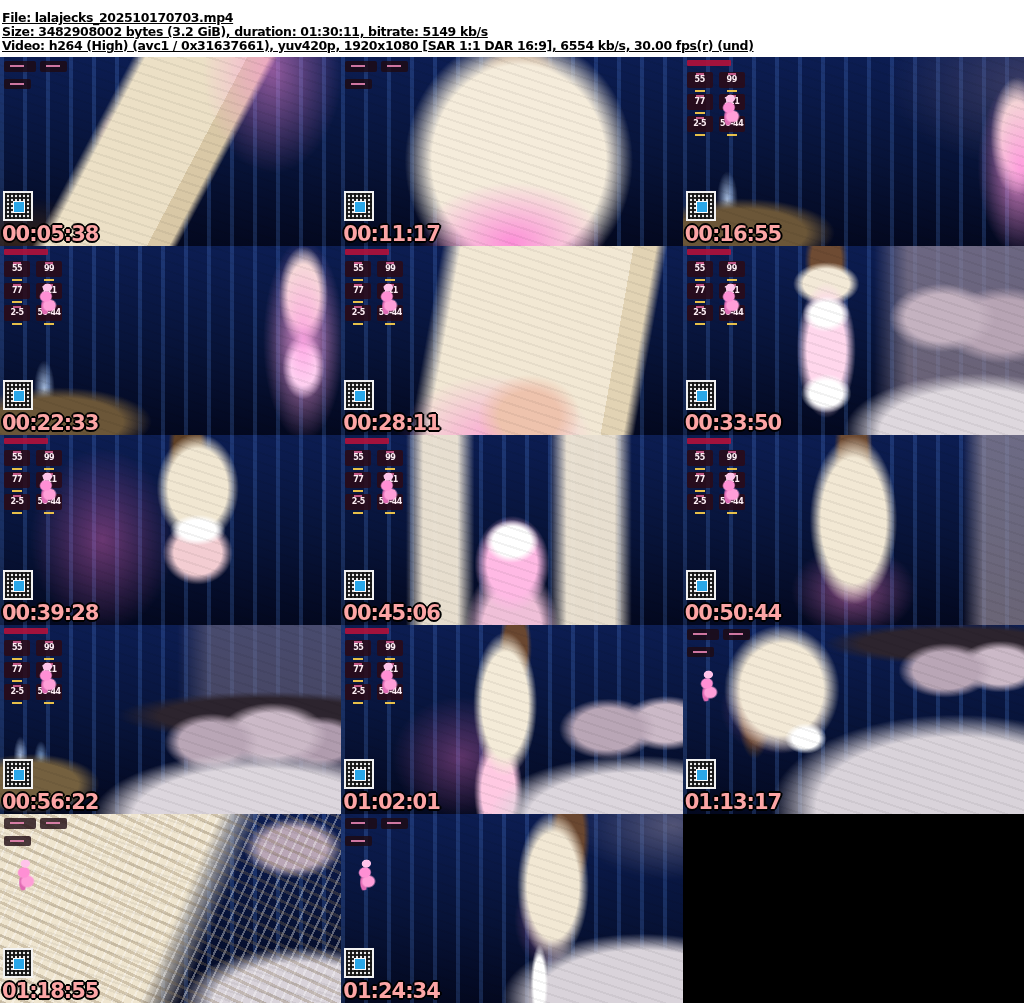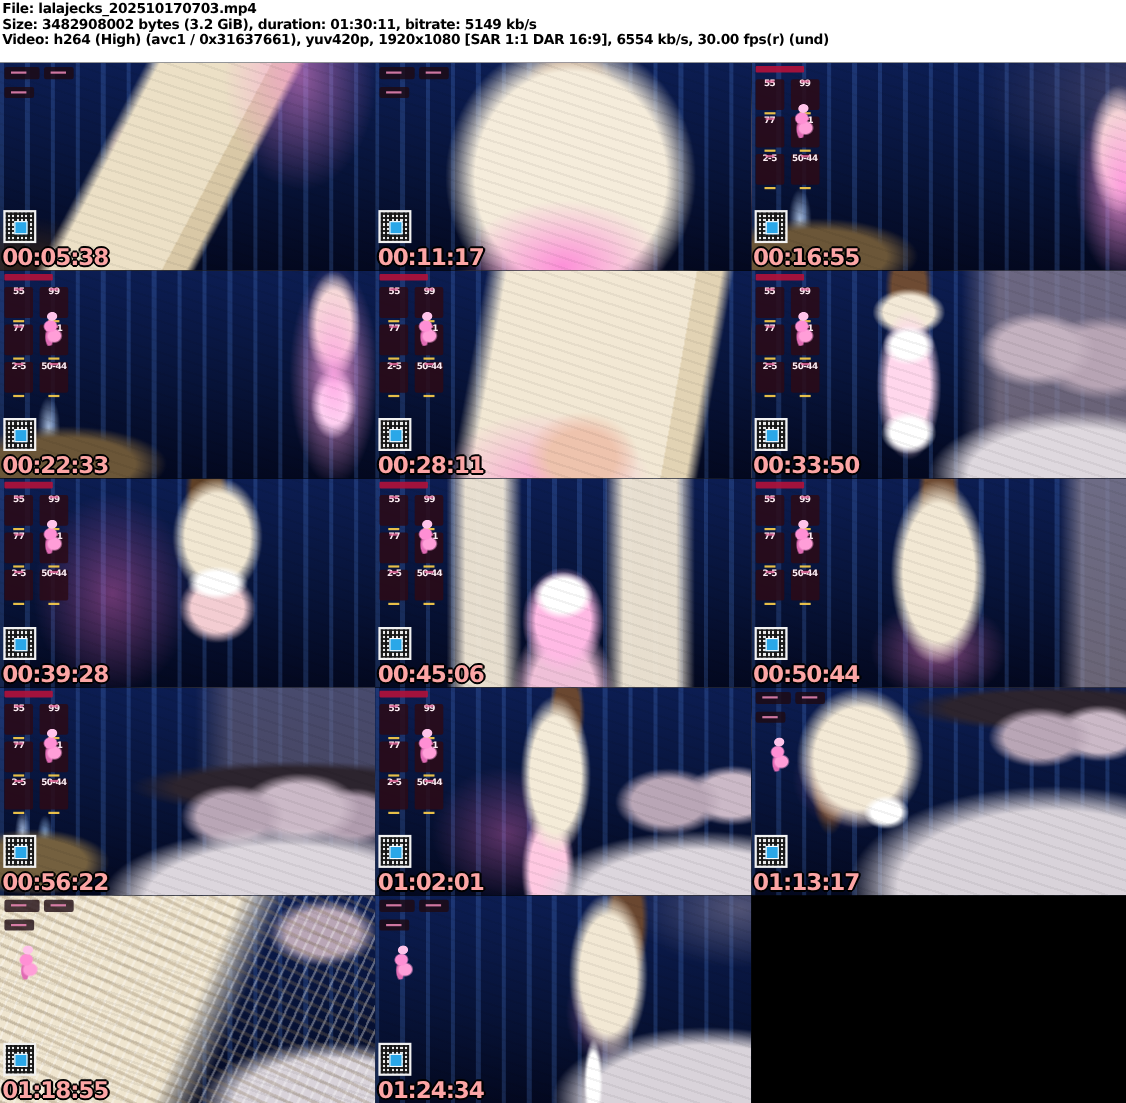--- a/index.html
+++ b/index.html
@@ -1,20 +1,20 @@
 <!DOCTYPE html>
 <html><head>
 <meta charset="utf-8">
 <style>
   * { margin:0; padding:0; box-sizing:border-box; }
   html,body { width:1024px; height:1003px; overflow:hidden; background:#fff; }
   body { font-family:"DejaVu Sans", sans-serif; }
 
   
-  .hdr { height:57px; background:#fff; padding:1px 0 0 2px; }
+  .hdr { height:57px; background:#fff; padding:11px 0 0 2px;text-decoration:underline; }
   .hdr div {
     font-weight:bold; font-size:12.5px; line-height:14px; color:#000;
     letter-spacing:-0.35px; white-space:nowrap;
   }
 
   
   .sheet { width:1024px; height:946px; display:grid;
     grid-template-columns:repeat(3,1fr); grid-template-rows:repeat(5,189.2px); background:#000; }
   .thumb { position:relative; overflow:hidden; outline:1px solid rgba(0,0,0,.4); outline-offset:-1px; }
   .scene { position:absolute; inset:0; }
@@ -164,22 +164,22 @@
       repeating-linear-gradient(0deg, rgba(20,20,20,.9) 0 2px, transparent 2px 4px),
       repeating-linear-gradient(90deg, #1d1d1d 0 2px, #e9e9e9 2px 4px);
     border:2px solid #f2f2f2; }
   .qr::after { content:""; position:absolute; left:8px; top:8px; width:10px; height:10px;
     background:#2aa7e8; border:1px solid #fff; }
 
   .tip-grid { position:absolute; left:4px; top:3px; z-index:3; width:60px;
     display:grid; grid-template-columns:26px 26px; gap:6px 6px; }
   .tip-grid::before { content:""; grid-column:1 / 3; height:6px; width:44px;
     background:#b3123a; border-radius:1px; opacity:.9; }
-  .chip { position:relative; height:28px; background:rgba(44,10,22,.85); border-radius:2px;
-    display:flex; align-items:flex-start; justify-content:center; }
+  .chip { position:relative; height:16px; background:rgba(44,10,22,.85); border-radius:2px;
+    display:flex; align-items:center; justify-content:center; }
   .chip span { font-weight:bold; font-size:8px; line-height:1; color:#fdeef4; letter-spacing:-0.5px; }
   .chip::before { content:""; position:absolute; top:1px; left:9px; width:8px; height:2px;
     background:#e86aa0; opacity:.8; }
   .chip::after { content:""; position:absolute; bottom:-4px; left:8px; width:10px; height:2px;
     background:#ffd24a; opacity:.9; }
 
   .badges-a { position:absolute; left:4px; top:3px; z-index:3; width:80px; }
   .badges-a i { display:inline-block; height:11px; background:rgba(30,10,18,.8);
     border-radius:2px; margin:0 4px 3px 0; position:relative; }
   .badges-a i:nth-child(1) { width:32px; }

